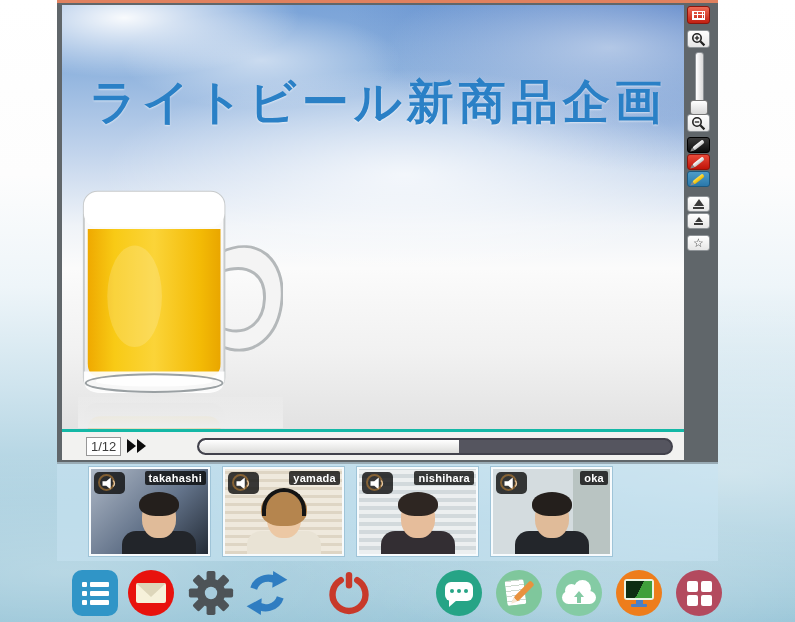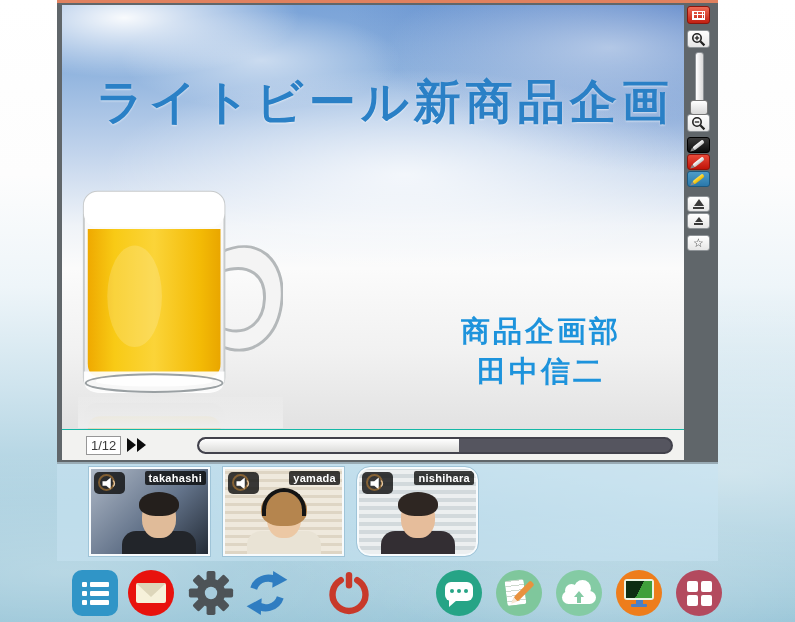--- a/index.html
+++ b/index.html
@@ -20,28 +20,28 @@
   .slide-col{width:627px;padding:2px 0 0 5px;box-sizing:border-box;display:flex;flex-direction:column;}
   .slide-canvas{position:relative;width:622px;height:424px;overflow:hidden;
     background:
       radial-gradient(ellipse 250px 85px at 10% 3%,rgba(255,255,255,.95),rgba(255,255,255,0) 70%),
       radial-gradient(ellipse 200px 70px at 32% 13%,rgba(255,255,255,.55),rgba(255,255,255,0) 70%),
       radial-gradient(ellipse 320px 110px at 88% 10%,rgba(255,255,255,.50),rgba(255,255,255,0) 70%),
       radial-gradient(ellipse 430px 150px at 55% 40%,rgba(255,255,255,.75),rgba(255,255,255,0) 70%),
       radial-gradient(ellipse 520px 260px at 100% 0%,rgba(44,92,180,.55),rgba(44,92,180,0) 65%),
       linear-gradient(180deg,#7aa3d8 0%,#8fb3de 15%,#c2d4ec 35%,#eff3f8 52%,#fbfbfb 62%,#f1f1f1 82%,#e2e2e2 100%);
   }
-  .slide-title{position:absolute;top:66px;left:12px;width:100%;text-align:center;
+  .slide-title{position:absolute;top:66px;left:5px;width:100%;text-align:center;
     font-size:47px;font-weight:bold;color:#2a80c6;letter-spacing:5px;
     text-shadow:0 1px 2px rgba(255,255,255,.55);white-space:nowrap;}
   .presenter-block{position:absolute;right:24px;top:306px;width:238px;text-align:center;
     color:#1d93dc;font-weight:bold;font-size:29px;line-height:40px;letter-spacing:3px;}
   .mug{position:absolute;left:16px;top:178px;}
   
-  .control-bar{height:31px;margin-top:0;background:#f2f2f0;border-top:1px solid #14b8a6;
+  .control-bar{height:31px;margin-top:0;background:#f2f2f0;border-top:3px solid #14b8a6;
     display:flex;align-items:center;box-sizing:border-box;}
   .pager{margin-left:24px;background:#fff;border:1px solid #979797;font-size:13px;color:#3c3c3c;
     padding:0 4px;height:17px;line-height:17px;}
   .ff{margin-left:6px;display:flex;align-items:center;cursor:pointer;}
   .ff .tri{width:0;height:0;border-top:7px solid transparent;border-bottom:7px solid transparent;
     border-left:9px solid #0c0c0c;margin-right:1px;}
   .progress{flex:1;margin-left:50px;margin-right:11px;height:13px;background:#55555f;
     border:2px solid #42424c;border-radius:9px;overflow:hidden;}
   .progress-fill{height:100%;width:55%;background:linear-gradient(180deg,#ffffff,#dcdcda);
     border-radius:7px 0 0 7px;}
@@ -96,21 +96,21 @@
   .person{position:absolute;left:50%;transform:translateX(-50%);bottom:-7px;width:74px;height:64px;}
   .head{position:relative;width:34px;height:41px;margin:0 auto;border-radius:48% 48% 44% 44%;background:#e0bb99;}
   .hair{position:absolute;top:-5px;left:-3px;width:40px;height:24px;border-radius:50% 50% 42% 42%;background:#241f1c;}
   .torso{width:74px;height:28px;margin-top:-7px;border-radius:14px 14px 0 0;background:#22252a;}
   .t1{background:linear-gradient(135deg,#aeb8c6 0%,#63738a 55%,#232b36 100%);}
   .t1 .person{left:58%;}
   .t2{background:repeating-linear-gradient(0deg,#ded5c4 0 3px,#efe9dd 3px 8px);}
   .t2 .hair{width:46px;height:34px;left:-6px;background:#b5854e;}
   .t2 .head{background:#ecc8a4;}
   .t2 .torso{background:#e9e3d5;}
-  .t3{background:repeating-linear-gradient(0deg,#eceff0 0 4px,#d2d9dc 4px 8px);border-radius:13px;}
+  .t3{background:repeating-linear-gradient(0deg,#eceff0 0 4px,#d2d9dc 4px 8px);}
   .t3 .hair{background:#2e2622;}
   .t3 .head{background:#e6bd9b;}
   .t3 .torso{background:#332e33;}
   .t4{background:linear-gradient(90deg,#d4dcdf 0 68%,#b9c4c2 68% 100%),#d4dcdf;}
   .t4 .torso{background:#23262b;}
   .t5{background:linear-gradient(135deg,#8ea4b8 0%,#51657a 60%,#313f4d 100%);}
   .t5 .person{left:60%;}
   .t5 .hair{background:#3c342c;}
   .t5 .head{background:#dab496;}
   .headset{position:absolute;top:-9px;left:-5px;width:44px;height:28px;border:4px solid #141414;
@@ -213,24 +213,20 @@
         <rect x="6" y="8" width="144" height="36" rx="14" fill="#ffffff"></rect>
 
         <path d="M10,46 h136 v138 q0,14 -14,14 h-108 q-14,0 -14,-14 z" fill="url(#beer)"></path>
         <ellipse cx="58" cy="115" rx="28" ry="52" fill="rgba(255,255,255,0.17)"></ellipse>
 
         <path d="M6,192 h144 v8 q0,14 -18,14 h-108 q-18,0 -18,-14 z" fill="rgba(255,255,255,0.92)"></path>
         <ellipse cx="78" cy="204" rx="70" ry="9" fill="#f7f7f7" stroke="#9aa0a3" stroke-width="2"></ellipse>
         <ellipse cx="78" cy="202" rx="60" ry="5.5" fill="#ffffff" opacity="0.85"></ellipse>
       </svg>
 
-      <div class="presenter-block">
-        <div>商品企画部</div>
-        <div>田中信二</div>
-      </div>
     </div>
 
     <div class="control-bar">
       <div class="pager">1/12</div>
       <div class="ff">
         <span class="tri"></span>
         <span class="tri"></span>
       </div>
       <div class="progress">
         <div class="progress-fill" style="width: 55%;"></div>
@@ -333,20 +329,35 @@
     </div>
     <div class="spk">
       <svg width="18" height="13" viewBox="0 0 24 16">
           <path d="M2,5 h5 l6,-5 v16 l-6,-5 h-5 z" fill="#fff"></path>
           <path d="M16,4 q4,4 0,8" stroke="#fff" fill="none" stroke-width="1.6"></path>
         </svg>
     </div>
     <div class="nm">nishihara</div>
   </div>
 
+  <div class="thumb t4">
+    <div class="person">
+      <div class="head">
+          <div class="hair"></div>
+        </div>
+        <div class="torso"></div>
+    </div>
+    <div class="spk">
+      <svg width="18" height="13" viewBox="0 0 24 16">
+          <path d="M2,5 h5 l6,-5 v16 l-6,-5 h-5 z" fill="#fff"></path>
+          <path d="M16,4 q4,4 0,8" stroke="#fff" fill="none" stroke-width="1.6"></path>
+        </svg>
+    </div>
+    <div class="nm">oka</div>
+  </div>
 
 </div>
 
 <div class="bottom-toolbar">
 
   <div class="tool square">
     <div class="li-ico">
       <div class="li-row">
           <span class="li-dot"></span>
           <span class="li-bar"></span>

